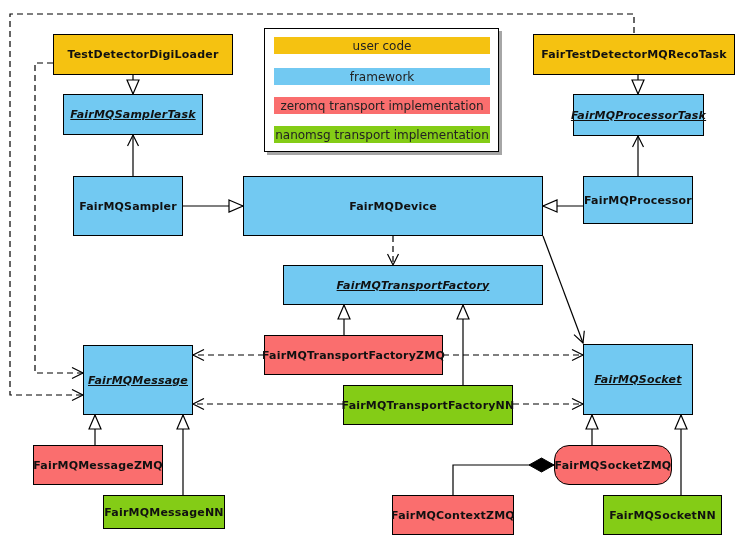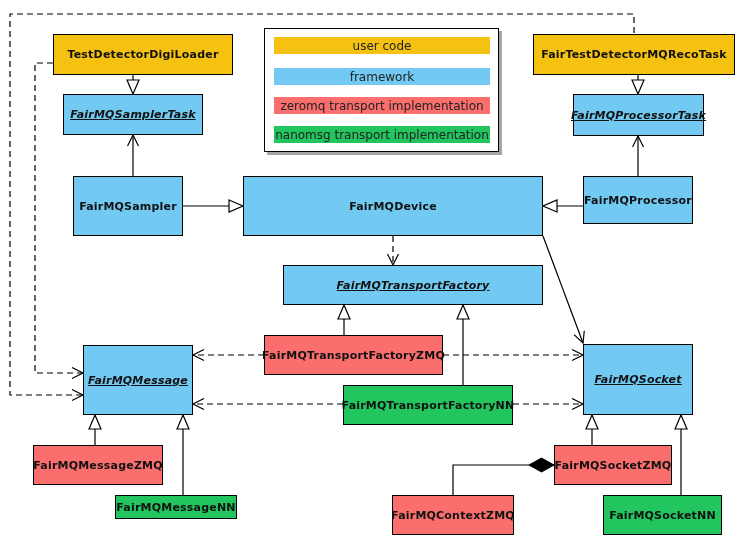--- a/index.html
+++ b/index.html
@@ -16,39 +16,39 @@
     border:1.4px solid #000;
     display:flex;align-items:center;justify-content:center;
     font-size:11px;font-weight:bold;color:#111;
     letter-spacing:.2px;white-space:nowrap;
     box-sizing:border-box;
   }
   .abstract{font-style:italic;text-decoration:underline;}
   .cat-user{background:#F5C211;}
   .cat-fw{background:#72C9F2;}
   .cat-zmq{background:#FA6E6E;}
-  .cat-nn{background:#22c55e;}
+  .cat-nn{background:#84cc16;}
 
   
   .n-digiloader{left:53px;top:34px;width:180px;height:41px;}
   .n-recotask{left:533px;top:34px;width:202px;height:41px;}
   .n-samplertask{left:63px;top:94px;width:140px;height:41px;}
   .n-processortask{left:573px;top:94px;width:131px;height:42px;}
   .n-sampler{left:73px;top:176px;width:110px;height:60px;}
   .n-device{left:243px;top:176px;width:300px;height:60px;}
   .n-processor{left:583px;top:176px;width:110px;height:48px;}
   .n-transportfactory{left:263px;top:265px;width:260px;height:40px;margin-left:20px;}
   .n-factoryzmq{left:264px;top:335px;width:179px;height:40px;}
   .n-factorynn{left:343px;top:385px;width:170px;height:40px;}
   .n-message{left:83px;top:345px;width:110px;height:70px;}
   .n-socket{left:583px;top:344px;width:110px;height:71px;}
   .n-messagezmq{left:33px;top:445px;width:130px;height:40px;}
-  .n-messagenn{left:115px;top:495px;width:122px;height:24px;}
+  .n-messagenn{left:103px;top:495px;width:122px;height:34px;}
   .n-contextzmq{left:392px;top:495px;width:122px;height:40px;}
-  .n-socketzmq{left:554px;top:445px;width:118px;height:40px;}
+  .n-socketzmq{left:554px;top:445px;width:118px;height:40px;border-radius:15px;}
   .n-socketnn{left:603px;top:495px;width:119px;height:40px;}
 
   
   #legend{
     position:absolute;left:264px;top:28px;width:235px;height:124px;
     background:#fff;border:1.5px solid #000;box-sizing:border-box;
     box-shadow:3px 3px 0 #a6a6a6;
   }
   .legend-bar{
     position:absolute;left:9px;width:216px;height:17px;

